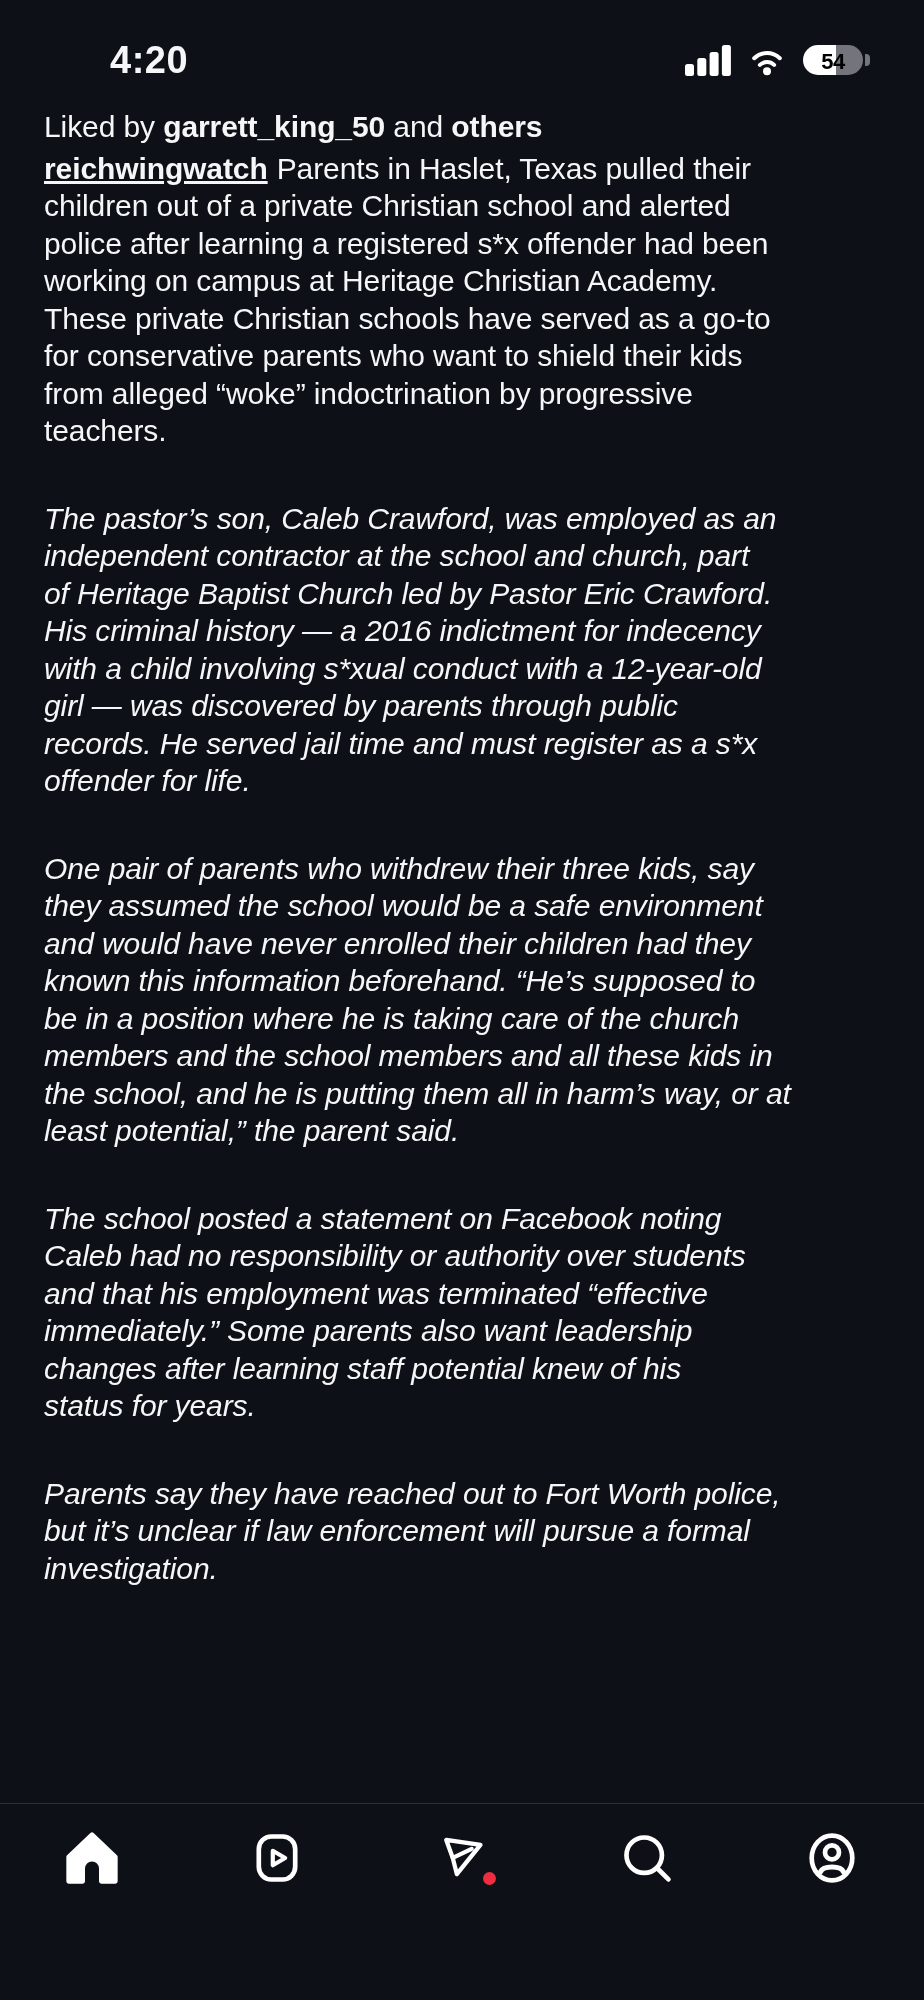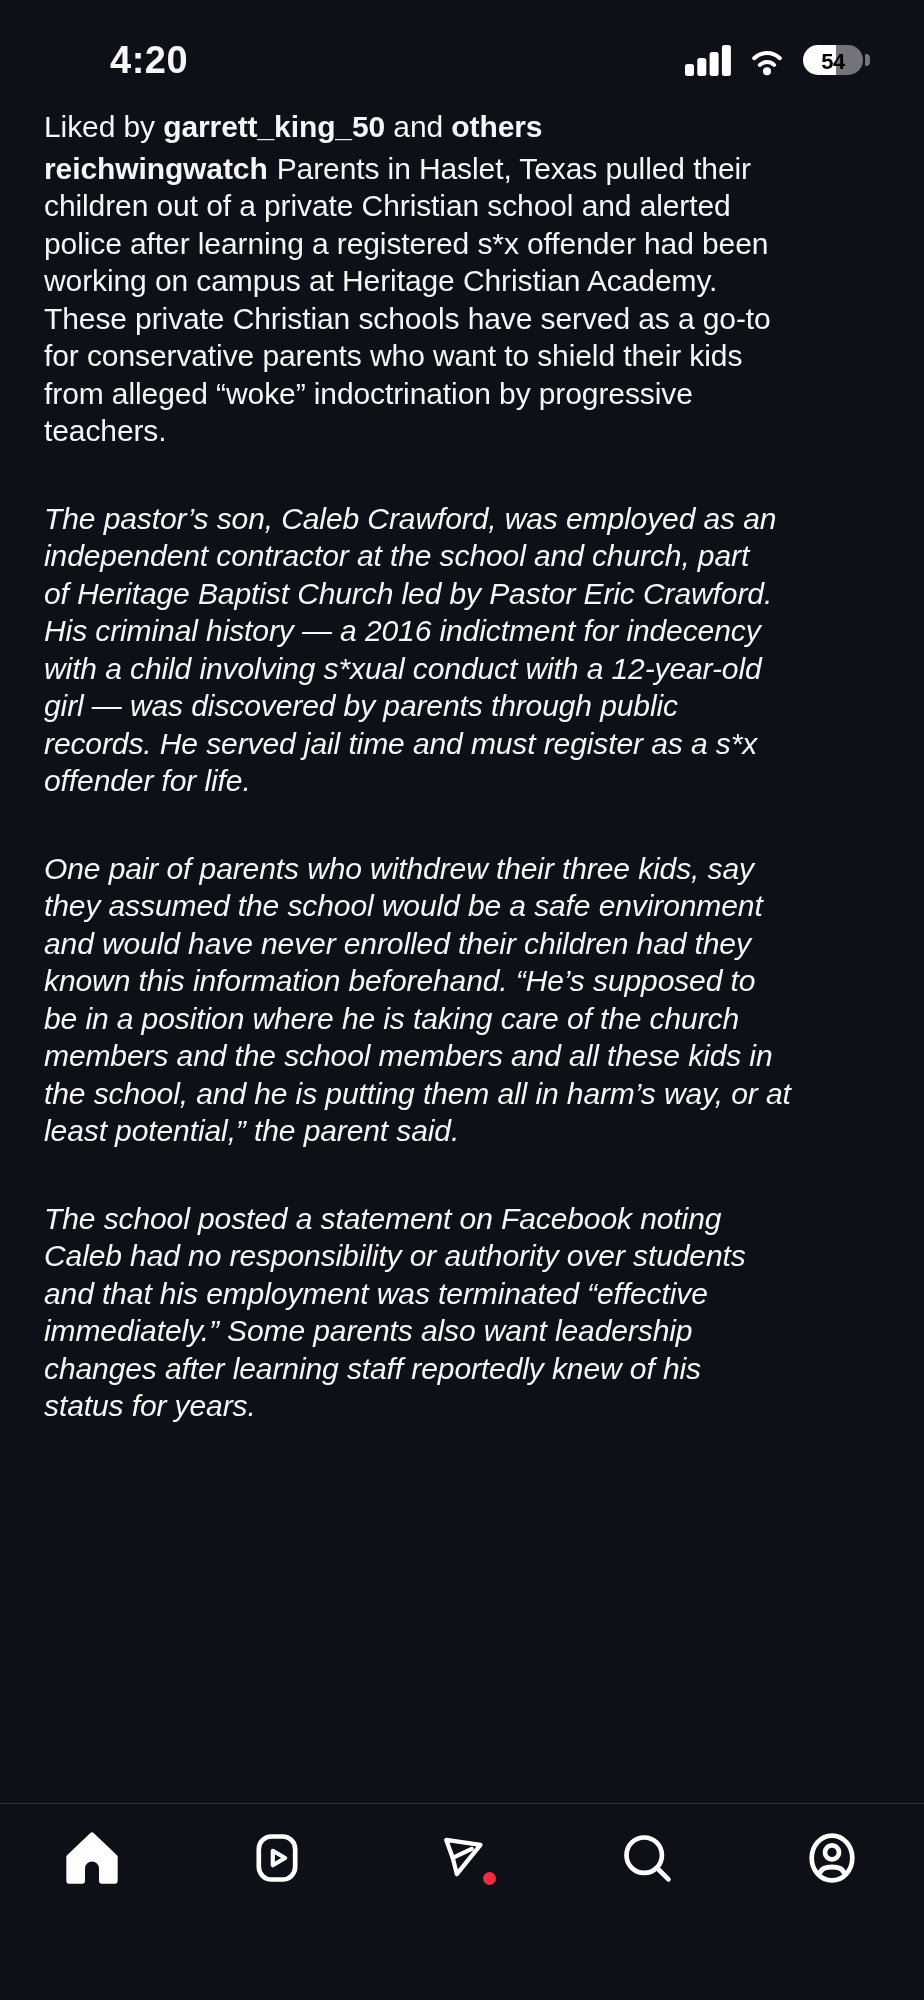--- a/index.html
+++ b/index.html
@@ -64,21 +64,21 @@
   .content {
     padding: 108px 30px 0 44px;
     font-size: 30px;
     line-height: 37.5px;
     letter-spacing: -0.1px;
   }
   .liked-by { margin-bottom: 4px; }
   .bold { font-weight: 700; }
   .para { font-weight: 400; }
   .para + .para { margin-top: 50px; font-style: italic; }
-  .caption-user { margin-right: 9px; }
+  .caption-user { margin-right: 9px; text-decoration: underline; }
   .ptext { white-space: pre-line; margin-top: 31px; }
   
   .tab-bar {
     position: absolute;
     left: 0; right: 0;
     top: 1803px;
     bottom: 0;
     border-top: 1px solid #2a2f37;
     background: #0d1117;
     display: flex;
@@ -158,22 +158,25 @@
 and would have never enrolled their children had they
 known this information beforehand. “He’s supposed to
 be in a position where he is taking care of the church
 members and the school members and all these kids in
 the school, and he is putting them all in harm’s way, or at
 least potential,” the parent said.</p>
     <p class="para ptext">The school posted a statement on Facebook noting
 Caleb had no responsibility or authority over students
 and that his employment was terminated “effective
 immediately.” Some parents also want leadership
-changes after learning staff reportedly knew of his
+changes after learning staff potential knew of his
 status for years.</p>
+    <p class="para ptext">Parents say they have reached out to Fort Worth police,
+but it’s unclear if law enforcement will pursue a formal
+investigation.</p>
   </main>
 
   <nav class="tab-bar">
     <button class="tab-item">
       <svg width="56" height="56" viewBox="0 0 24 24">
         <path d="M22 23h-6.001a1 1 0 0 1-1-1v-5.455a2.997 2.997 0 1 0-5.993 0V22a1 1 0 0 1-1 1H2a1 1 0 0 1-1-1V11.543a1.002 1.002 0 0 1 .31-.724l10-9.543a1.001 1.001 0 0 1 1.38 0l10 9.543a1.002 1.002 0 0 1 .31.724V22a1 1 0 0 1-1 1Z" fill="#fff"></path>
       </svg>
     </button>
     <button class="tab-item">
       <svg width="56" height="56" viewBox="0 0 24 24">

